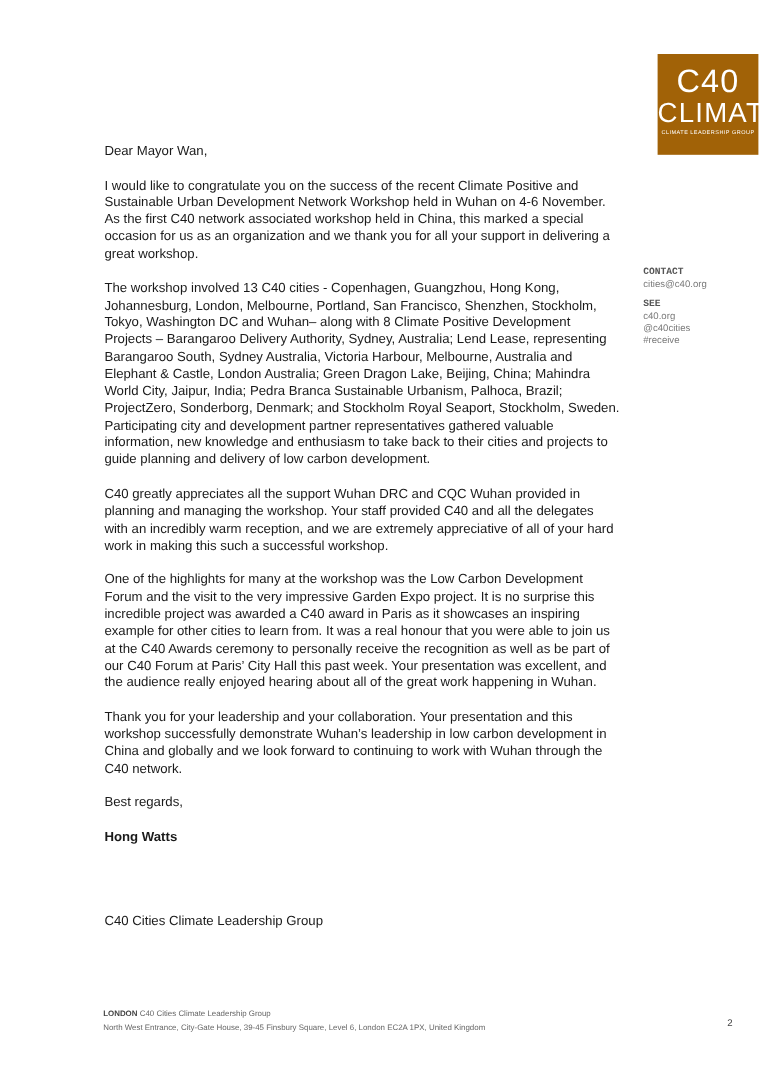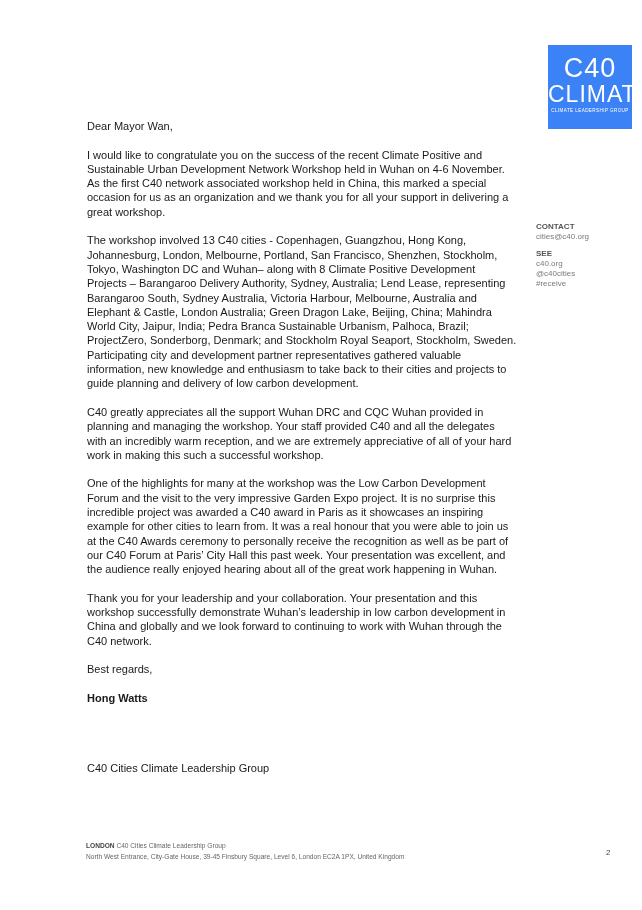--- a/index.html
+++ b/index.html
@@ -1,24 +1,24 @@
 <!DOCTYPE html>
 <html><head>
 <meta charset="utf-8">
 <style>
   html, body { margin: 0; padding: 0; background: #ffffff; }
   body { width: 642px; height: 910px; position: relative; overflow: hidden;
          font-family: "Liberation Sans", "DejaVu Sans", sans-serif; color: #1a1a1a; }
   .logo { position: absolute; left: 548px; top: 45px; width: 84px; height: 84px;
-          background: #3b82f6; color: #ffffff; text-align: center; }
+          background: #a16207; color: #ffffff; text-align: center; }
   .logo .l1 { position: absolute; left: 0; right: 0; top: 10px; font-size: 27px; line-height: 27px; letter-spacing: 1px; }
   .logo .l2 { position: absolute; left: 0; right: 0; top: 37px; font-size: 23px; line-height: 24px; letter-spacing: 1px; }
   .logo .l3 { position: absolute; left: 0; right: 0; top: 63px; font-size: 4.6px; line-height: 6px; letter-spacing: 0.4px; }
   .side { position: absolute; left: 536px; top: 222px; font-size: 8px; line-height: 10px; color: #7a7a7a; }
-  .side .h { font-weight: bold; color: #555; }
+  .side .h { font-weight: bold; color: #555; font-family: Liberation Mono, monospace; }
   .side .gap { height: 7px; }
   .letter { position: absolute; left: 87px; top: 119px; width: 430px; font-size: 11px; line-height: 14.3px; color: #1a1a1a; }
   .letter p { margin: 0 0 14.3px 0; }
   .letter .sig { font-weight: bold; margin-bottom: 0; }
   .letter .spacer { height: 56px; }
   .letter .title p { margin: 0; }
   .footer { position: absolute; left: 86px; top: 840px; font-size: 6.6px; line-height: 11px; color: #666; }
   .footer .city { font-weight: bold; color: #444; }
   .pagenum { position: absolute; left: 606px; top: 848px; font-size: 8px; color: #444; }
 </style>

